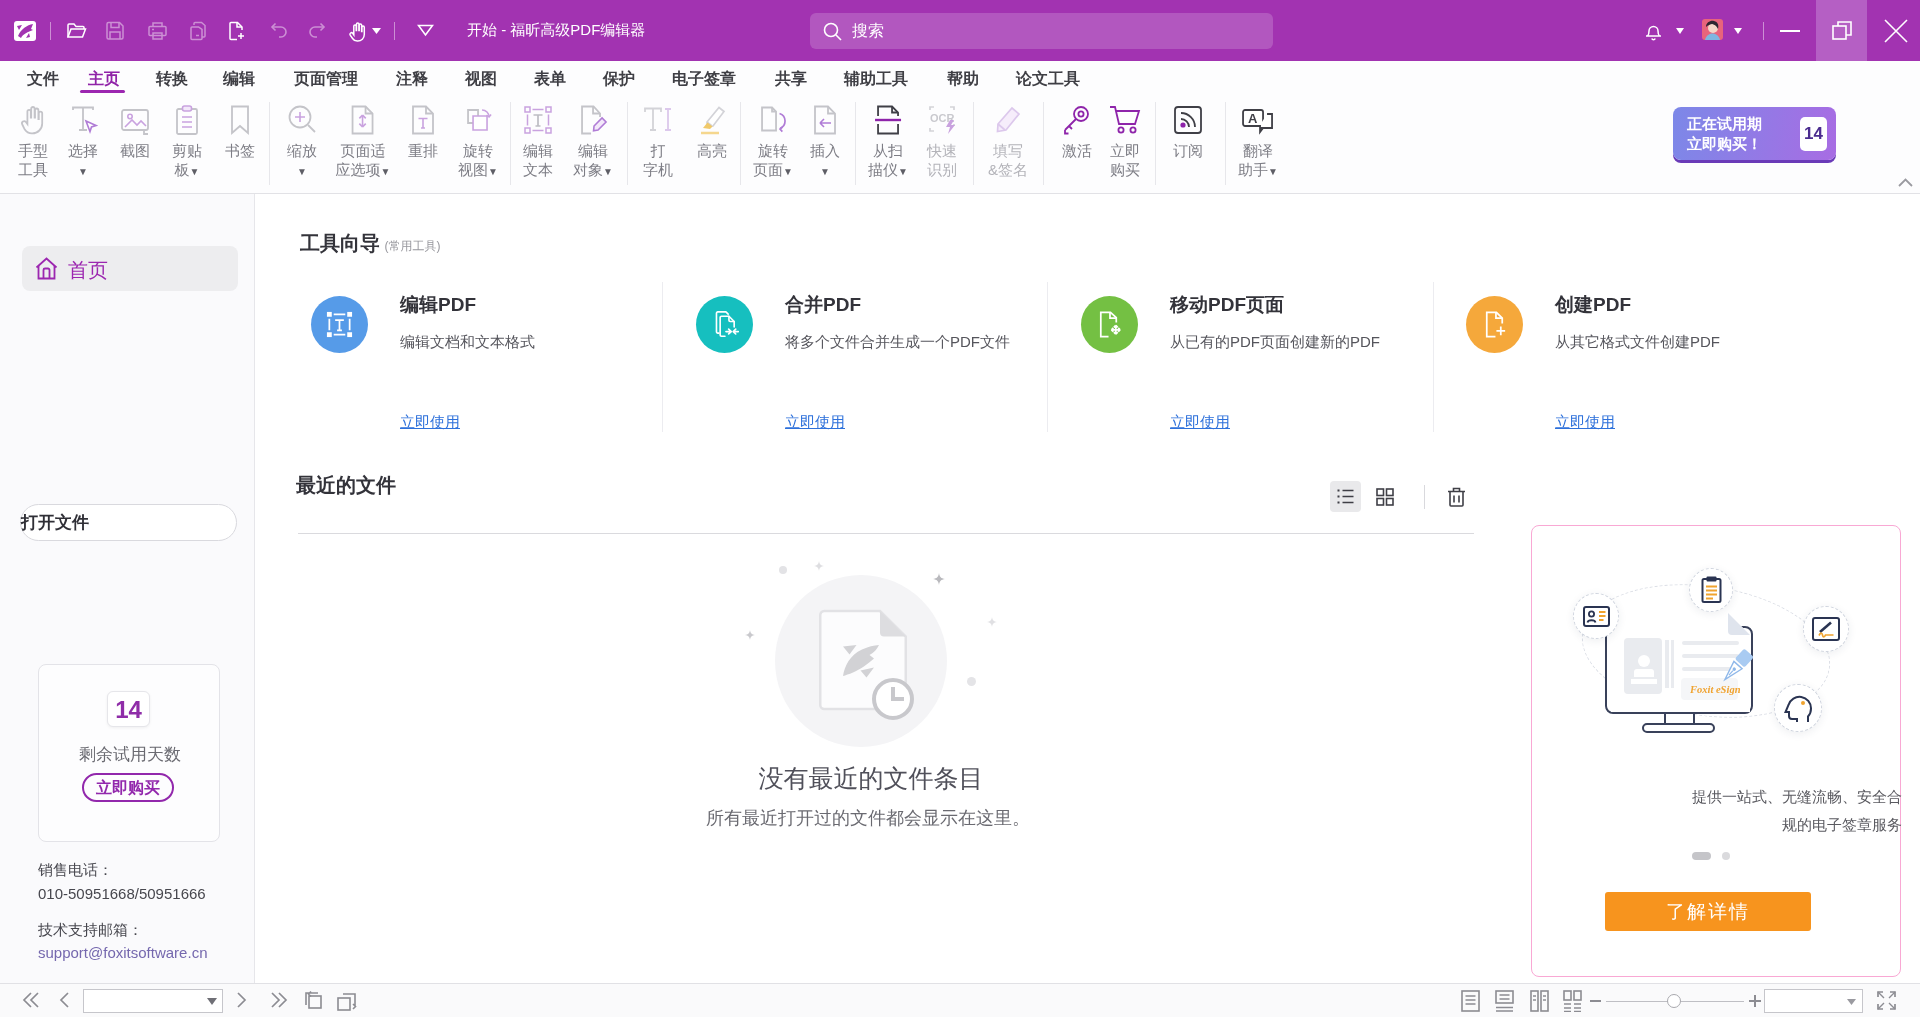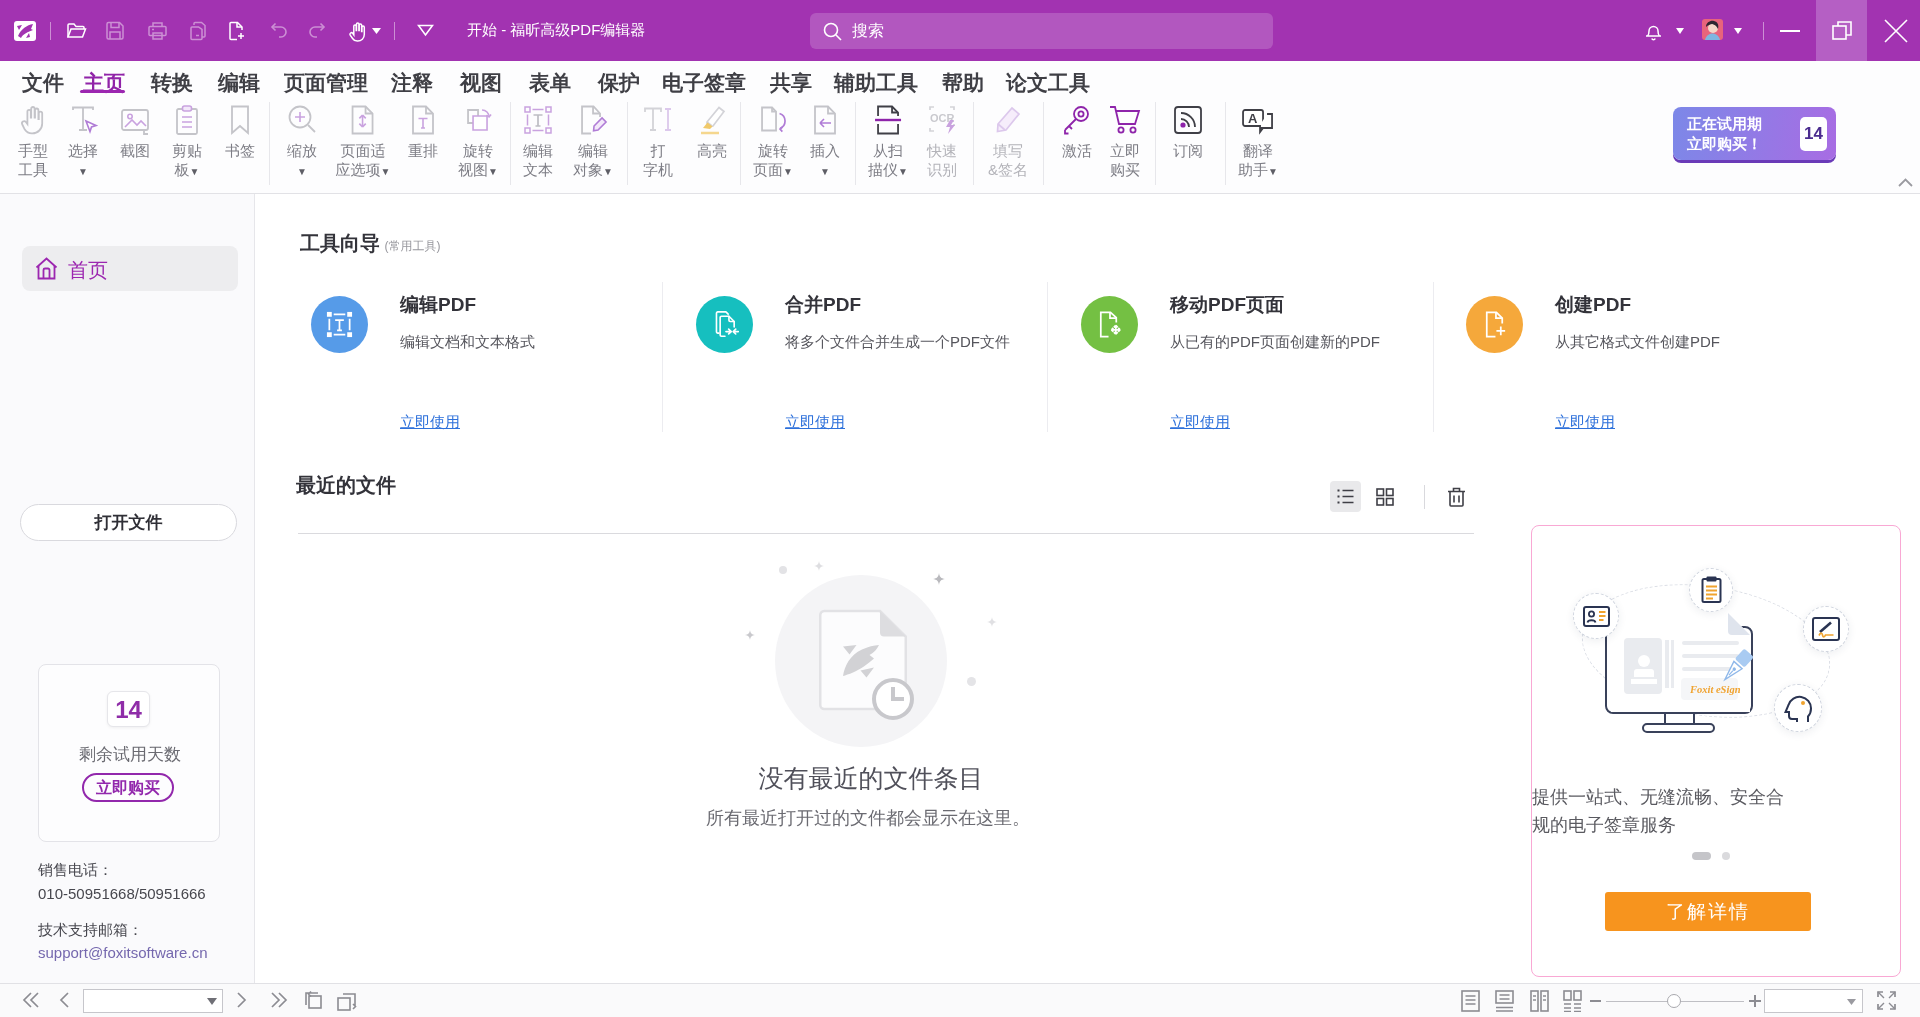--- a/index.html
+++ b/index.html
@@ -10,21 +10,21 @@
 #titlebar { position:absolute; left:0; top:0; width:1920px; height:61px; background:#A233B1; }
 .tb-ic { position:absolute; top:21px; }
 .tsep { position:absolute; top:22px; width:1px; height:18px; background:rgba(255,255,255,.45); }
 #search { position:absolute; left:810px; top:13px; width:463px; height:36px; border-radius:6px;
   background:rgba(255,255,255,.18); }
 #search .stxt { position:absolute; left:42px; top:8px; font-size:16px; color:#fff; }
 #wtitle { position:absolute; left:447px; top:21px; font-size:15px; color:#fff;margin-left:20px; }
 #maxbg { position:absolute; left:1816px; top:0; width:51px; height:61px; background:#B55FC4; }
 
 #menubar { position:absolute; left:0; top:61px; width:1920px; height:35px; background:#FDFDFE; }
-.mi { position:absolute; top:8px; transform:translateX(-50%); font-size:21px; font-weight:700; color:#3F3F45; white-space:nowrap; }
+.mi { position:absolute; top:8px; transform:translateX(-50%); font-size:16px; font-weight:700; color:#3F3F45; white-space:nowrap; }
 .mi.sel { color:#9023A8; }
 #mline { position:absolute; left:80px; top:29px; width:45px; height:3px; border-radius:2px; background:#9C27B0; }
 
 #ribbon { position:absolute; left:0; top:96px; width:1920px; height:98px; background:#FDFDFE; border-bottom:1px solid #E2E2E6; }
 .rb { position:absolute; top:8px; transform:translateX(-50%); text-align:center; }
 .rb svg { display:block; margin:0 auto; }
 .rlab { margin-top:5px; font-size:15px; line-height:19px; color:#7D7D85; white-space:nowrap; }
 .rlab.lt { color:#B3B3B9; }
 .rsep { position:absolute; top:6px; width:1px; height:83px; background:#E7E7EB; }
 .car { font-size:10px; color:#5E5E66; }
@@ -404,21 +404,21 @@
       <path d="M2.5 11.5 L12.5 2.5 L22.5 11.5"></path>
       <path d="M4.5 10 V22.5 H20.5 V10"></path>
       <path d="M9.5 22.5 V14 a1.5 1.5 0 0 1 1.5-1.5 h3 a1.5 1.5 0 0 1 1.5 1.5 V22.5"></path>
     </svg>
     <div class="txt" style="color:#9C27B0">首页</div>
   </div>
 
 
 
 
-  <div style="position:absolute;left:20px;top:310px;width:217px;height:37px;background:#fff;border:1px solid #D9D9DE;border-radius:19px;text-align:center;line-height:35px;font-size:17px;font-weight:700;color:#2F2F36">打开文件</div>
+  <div style="position:absolute;left:20px;top:310px;width:217px;height:37px;background:#fff;border:1px solid #D9D9DE;border-radius:19px;line-height:35px;font-size:17px;font-weight:700;color:#2F2F36">打开文件</div>
 
   <div style="position:absolute;left:38px;top:470px;width:182px;height:178px;background:#FDFDFE;border:1px solid #E3E3E8;border-radius:8px">
     <div style="position:absolute;left:68px;top:26px;width:43px;height:36px;background:#fff;border:1px solid #E6E6EA;border-radius:6px;box-shadow:0 1px 3px rgba(0,0,0,.06);text-align:center;line-height:36px;font-size:24px;font-weight:700;color:#8F2DA8">14</div>
     <div style="position:absolute;left:0;top:78px;width:182px;text-align:center;font-size:17px;color:#6A6A71">剩余试用天数</div>
     <div style="position:absolute;left:43px;top:108px;width:92px;height:29px;border:2px solid #9228AC;border-radius:16px;text-align:center;line-height:26px;font-size:16px;font-weight:700;color:#9228AC">立即购买</div>
   </div>
 
   <div style="position:absolute;left:38px;top:664px;font-size:15px;color:#47474E;line-height:24px">销售电话：<br>010-50951668/50951666</div>
   <div style="position:absolute;left:38px;top:724px;font-size:15px;color:#47474E;line-height:23px">技术支持邮箱：<br><span style="color:#7568AE">support@foxitsoftware.cn</span></div>
 </div>
@@ -595,21 +595,21 @@
     <rect x="1" y="1" width="26" height="22" rx="2"></rect>
     <path d="M8 15 L19 5.5" stroke-width="2.6"></path>
     <path d="M7 18.5 c1.5-3 3-3 3.5-0.5 c0.5 2.5 2 2.5 3 0 h8" stroke="#F0A32F" stroke-width="1.7"></path>
   </svg>
   <div style="position:absolute;left:242px;top:158px;width:48px;height:48px;border-radius:50%;background:#fff;border:1px dashed #CFD4DE;box-shadow:0 2px 8px rgba(40,50,80,.08)"></div>
   <svg style="position:absolute;left:252px;top:167px" width="28" height="30" viewBox="0 0 28 30" fill="none" stroke="#2A3452" stroke-width="2">
     <path d="M24 29 V23.5 c2-2 3-5 3-8 A11.5 11.5 0 0 0 4.5 12 L1.5 19 H5 v4 a3 3 0 0 0 3 3 h5 v3"></path>
     <circle cx="19" cy="10" r="2" fill="#F0A32F" stroke="none"></circle>
   </svg>
 
-  <div style="position:absolute;left:0;top:257px;width:370px;text-align:left;font-size:18px;color:#5A5A60;line-height:28px">提供一站式、无缝流畅、安全合<br>规的电子签章服务</div>
+  <div style="position:absolute;left:0;top:257px;width:370px;text-align:right;font-size:15px;color:#5A5A60;line-height:28px">提供一站式、无缝流畅、安全合<br>规的电子签章服务</div>
 
   <div style="position:absolute;left:160px;top:326px;width:19px;height:8px;border-radius:4px;background:#C5C5C9"></div>
   <div style="position:absolute;left:190px;top:326px;width:8px;height:8px;border-radius:50%;background:#DADADD"></div>
 
   <div style="position:absolute;left:73px;top:366px;width:206px;height:39px;background:#F7941E;border-radius:3px;color:#fff;font-size:19px;text-align:center;line-height:39px;letter-spacing:2px">了解详情</div>
 </div>
 
 <div id="statusbar">
   <svg style="left:22px;top:7px" width="18" height="18" viewBox="0 0 18 18" fill="none" stroke="#8C8C92" stroke-width="1.7">
     <path d="M9 2 L2 9 L9 16 M16 2 L9 9 L16 16"></path>

